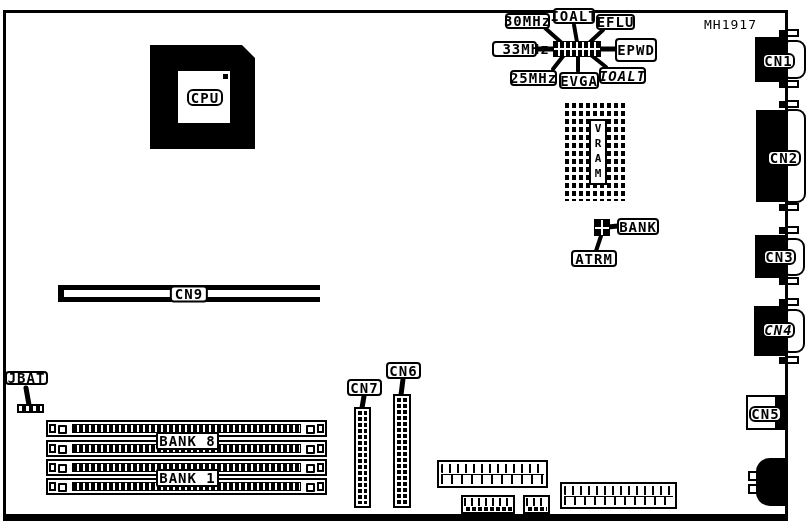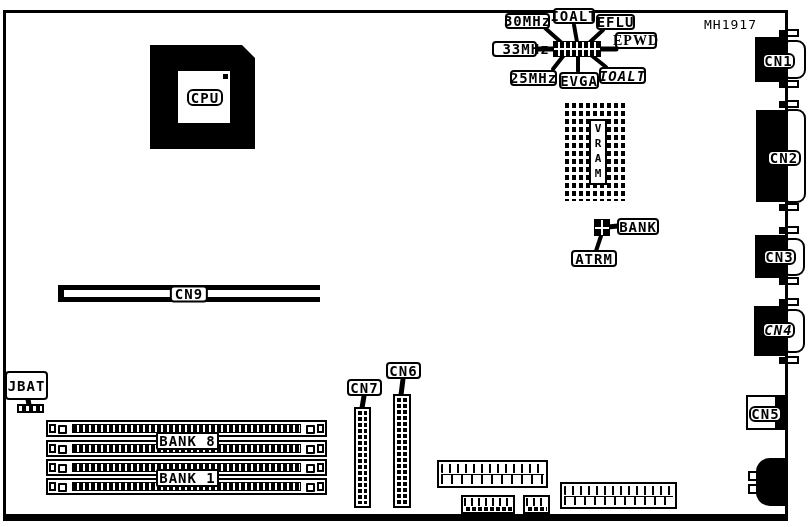--- a/index.html
+++ b/index.html
@@ -128,41 +128,41 @@
       <div class="cpu-dot" style="left:45px; top:3px;"></div>
     </div>
   </div>
   <div class="labelbox rounder" style="left:187px; top:89px; width:36px; height:17px;">CPU</div>
 
   <div class="jumperblock" style="left:553px; top:41px; width:48px; height:16px;"></div>
   <div class="labelbox" style="left:505px; top:13px; width:45px; height:16px;">30MHz</div>
   <div class="labelbox" style="left:553px; top:8px; width:42px; height:16px;">IOALT</div>
   <div class="labelbox" style="left:596px; top:14px; width:39px; height:16px;">EFLU</div>
   <div class="labelbox" style="left:492px; top:41px; width:45px; height:16px;padding-left:23px;">33MHz</div>
-  <div class="labelbox" style="left:615px; top:32px; width:42px; height:17px;font-family:Liberation Serif, serif;">EPWD</div>
+  <div class="labelbox" style="left:615px; top:38px; width:42px; height:24px;">EPWD</div>
   <div class="labelbox" style="left:510px; top:70px; width:47px; height:16px;">25MHz</div>
   <div class="labelbox" style="left:599px; top:67px; width:47px; height:17px;font-style:italic;">IOALT</div>
   <div class="labelbox" style="left:559px; top:72px; width:40px; height:17px;">EVGA</div>
 
   <div class="chipgrid">
     <div class="vram-strip">VRAM</div>
   </div>
 
   <div class="minijumper2x2"></div>
   <div class="labelbox" style="left:617px; top:218px; width:42px; height:17px;">BANK</div>
   <div class="labelbox" style="left:571px; top:250px; width:46px; height:17px;">ATRM</div>
 
   <div class="busslot" style="left:58px; top:285px; width:262px; height:17px;">
     <div class="busslot-inner" style="left:6px; top:5px; width:262px; height:7px;"></div>
     <div class="busslot-inner" style="left:272px; top:5px; width:14px; height:7px;"></div>
     <div class="labelbox slot-label">CN9</div>
   </div>
 
 
-  <div class="labelbox" style="left:5px; top:371px; width:43px; height:29px;">JBAT</div>
+  <div class="labelbox" style="left:5px; top:371px; width:43px; height:14px;">JBAT</div>
   <div class="abs" style="left:17px; top:404px; width:27px; height:9px; z-index:3; border:2px solid #000;
        background: repeating-linear-gradient(to right, #fff 0 3px, #000 3px 7px);"></div>
 
   <div class="labelbox" style="left:347px; top:379px; width:35px; height:17px;">CN7</div>
   <div class="pingrid-box" style="left:354px; top:407px; width:17px; height:101px;">
     <div class="pingrid"></div>
   </div>
   <div class="labelbox" style="left:386px; top:362px; width:35px; height:17px;">CN6</div>
   <div class="pingrid-box" style="left:393px; top:394px; width:18px; height:114px;">
     <div class="pingrid"></div>

